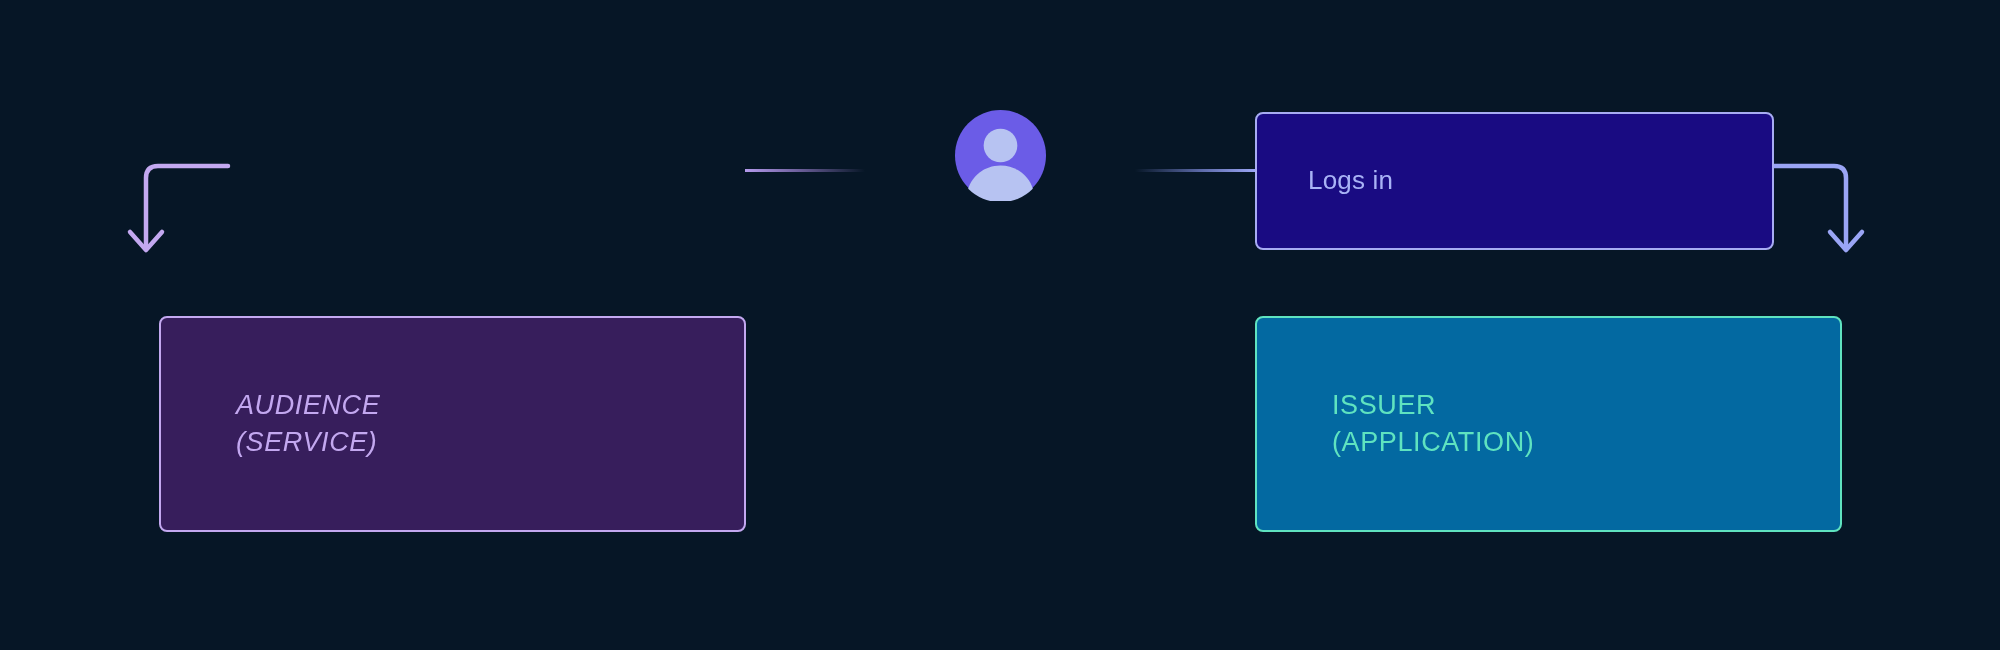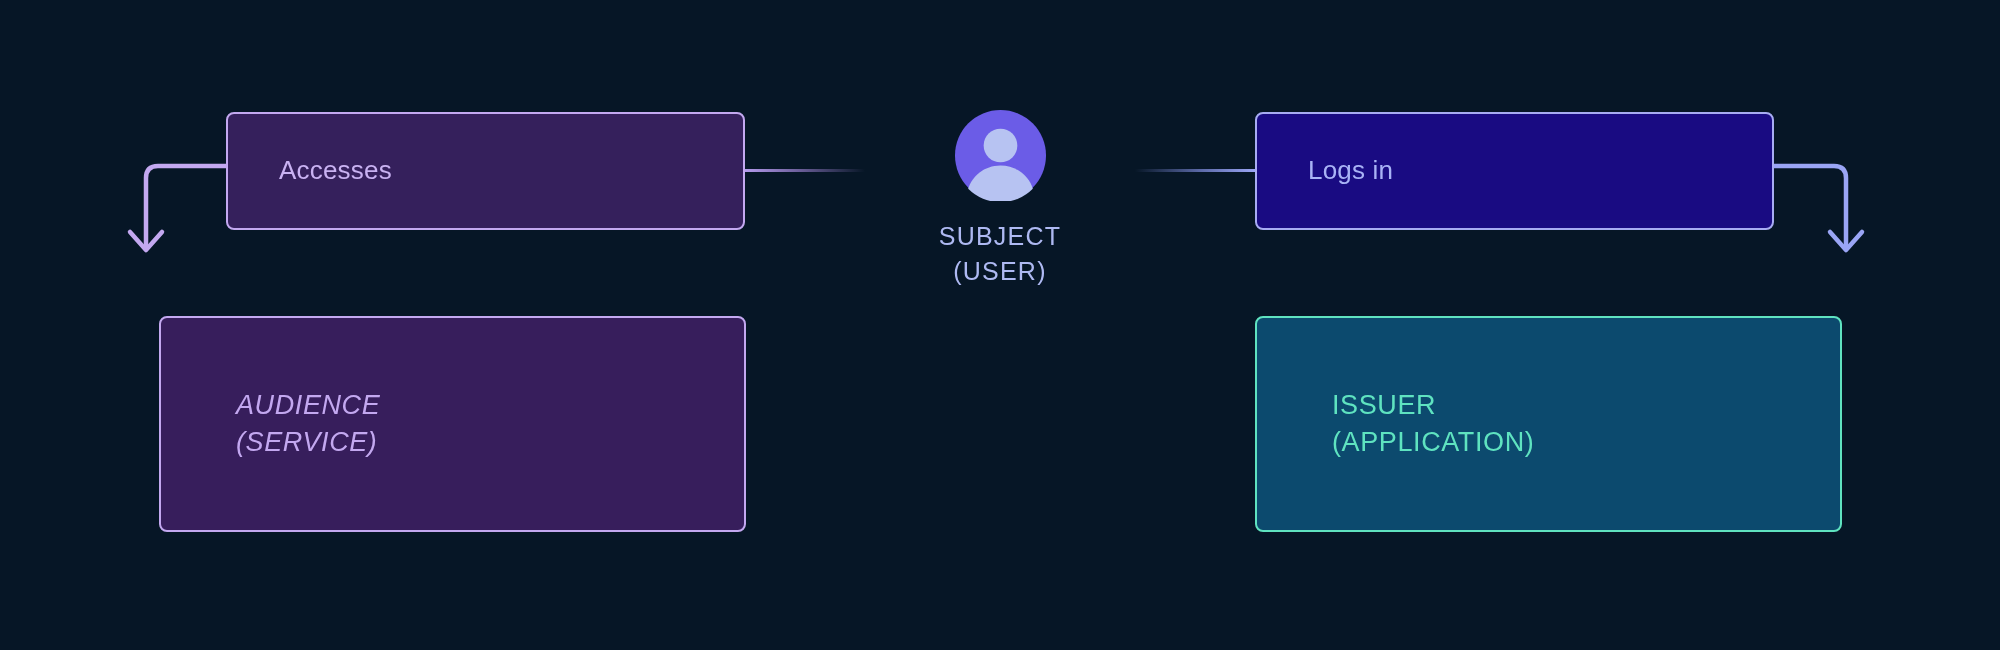--- a/index.html
+++ b/index.html
@@ -47,21 +47,21 @@
     color: #C9B2F2;
     font-size: 26px;
     letter-spacing: 0.2px;
   }
 
   
   #box-logsin {
     left: 1255px;
     top: 112px;
     width: 519px;
-    height: 118px;
+    height: 138px;
     background: #190B82;
     border: 2.5px solid #A7ACF3;
   }
   #box-logsin .node-label {
     padding-left: 51px;
     color: #A9B3F6;
     font-size: 26px;
     letter-spacing: 0.2px;
   }
 
@@ -80,21 +80,21 @@
     color: #C3A8F0;
     font-size: 27px;
   }
 
   
   #box-issuer {
     left: 1255px;
     top: 316px;
     width: 587px;
     height: 216px;
-    background: #0c4a6e;
+    background: #0369a1;
     border: 2.5px solid #5FE3C0;
   }
   #box-issuer .node-label {
     padding-left: 75px;
     color: #5FE3C0;
     font-size: 27px;
   }
 
   
   #subject-group {
@@ -156,23 +156,20 @@
   <svg class="elbow-arrow" id="arrow-left" width="110" height="120" viewBox="0 0 110 120">
     <path d="M 88 16 L 18 16 Q 6 16 6 28 L 6 98" fill="none" stroke="#C3A8F0" stroke-width="4.5" stroke-linecap="round" stroke-linejoin="round"></path>
     <path d="M -10 82 L 6 100 L 22 82" fill="none" stroke="#C3A8F0" stroke-width="4.5" stroke-linecap="round" stroke-linejoin="round"></path>
   </svg>
 
   <svg class="elbow-arrow" id="arrow-right" width="110" height="120" viewBox="0 0 110 120">
     <path d="M 4 16 L 74 16 Q 86 16 86 28 L 86 98" fill="none" stroke="#9AA5F5" stroke-width="4.5" stroke-linecap="round" stroke-linejoin="round"></path>
     <path d="M 70 82 L 86 100 L 102 82" fill="none" stroke="#9AA5F5" stroke-width="4.5" stroke-linecap="round" stroke-linejoin="round"></path>
   </svg>
 
-  <div class="node-box" id="box-accesses">
-    <span class="node-label">Accesses</span>
-  </div>
 
   <div class="node-box" id="box-logsin">
     <span class="node-label">Logs in</span>
   </div>
 
   <div class="node-box" id="box-audience">
     <span class="node-label">AUDIENCE
 (SERVICE)</span>
   </div>
 
@@ -180,17 +177,15 @@
     <span class="node-label">ISSUER
 (APPLICATION)</span>
   </div>
 
   <div id="subject-group">
     <svg id="avatar" viewBox="0 0 100 100">
       <circle cx="50" cy="50" r="50" fill="#6B5CE7"></circle>
       <circle cx="50" cy="39" r="18.5" fill="#B7C3F2"></circle>
       <path d="M 50 61 C 32 61 18.5 73 14.5 86.5 A 50 50 0 0 0 85.5 86.5 C 81.5 73 68 61 50 61 Z" fill="#B7C3F2"></path>
     </svg>
-    <div id="subject-caption">SUBJECT
-(USER)</div>
   </div>
 
 </div>
 
 </body></html>

